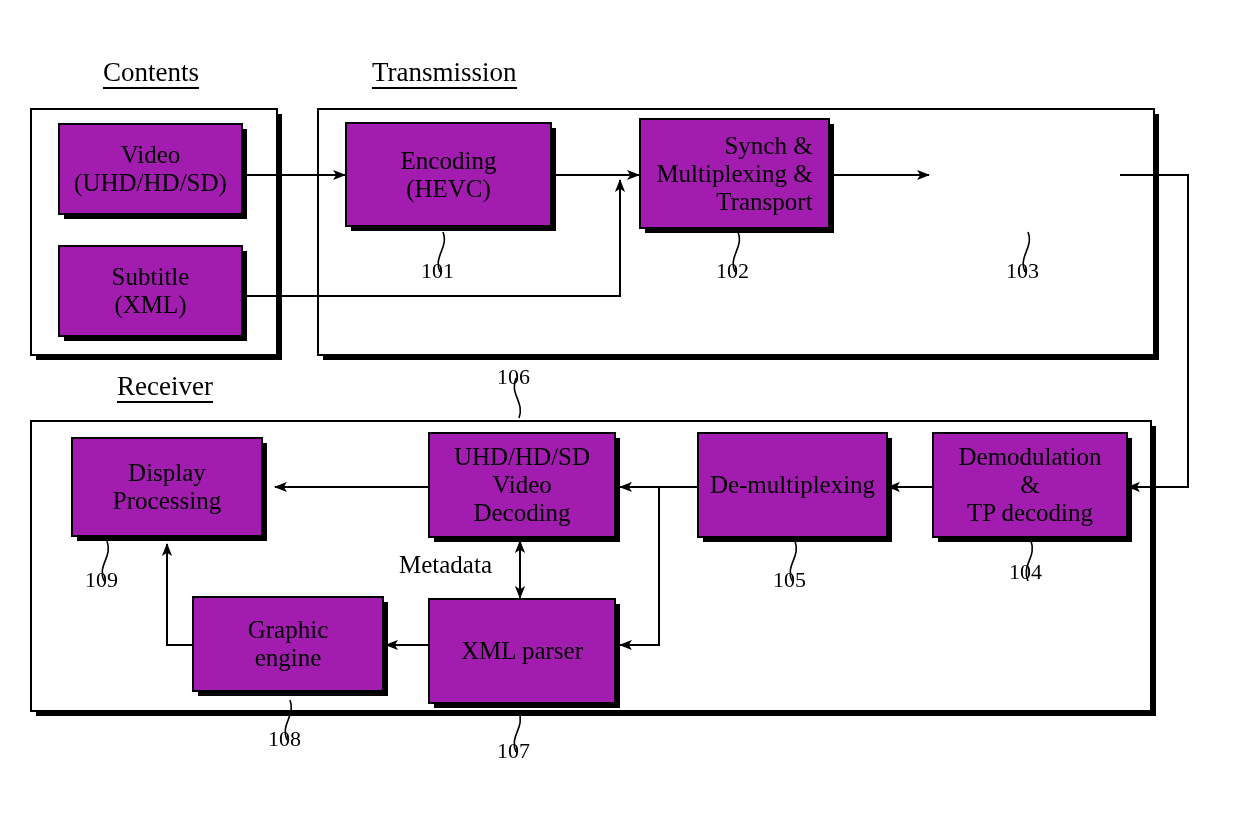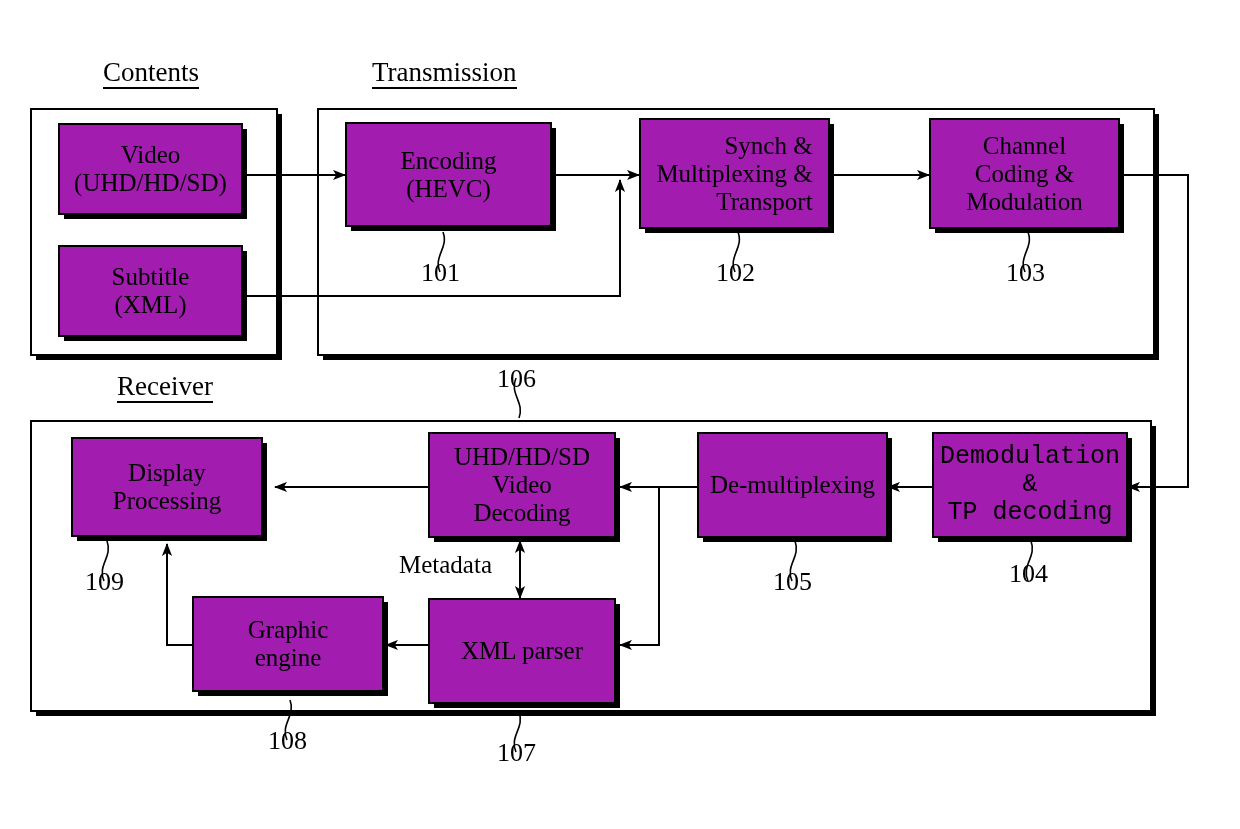--- a/index.html
+++ b/index.html
@@ -52,21 +52,21 @@
     justify-content: center;
     text-align: center;
     font-size: 25px;
     line-height: 1.12;
     color: #000;
   }
   .block .txt { display: block; padding: 0 4px; }
   
   .refnum {
     position: absolute;
-    font-size: 26px;
+    font-size: 22px;
     color: #000;
     white-space: nowrap;
   }
   
   .freelabel {
     position: absolute;
     font-size: 25px;
     color: #000;
     white-space: nowrap;
   }
@@ -155,29 +155,22 @@
   </div>
 
   <div class="block" style="left:639px; top:118px; width:191px; height:111px;text-align:right;">
     <span class="txt">
       <span>Synch &amp;</span><br>
       <span>Multiplexing &amp;</span><br>
       <span>Transport</span>
     </span>
   </div>
 
-  <div class="block" style="left:929px; top:118px; width:191px; height:111px;">
-    <span class="txt">
-      <span>Channel</span><br>
-      <span>Coding &amp;</span><br>
-      <span>Modulation</span>
-    </span>
-  </div>
-
-  <div class="block" style="left:932px; top:432px; width:196px; height:106px;font-family:Liberation Mono, monospace;">
+
+  <div class="block" style="left:932px; top:432px; width:196px; height:106px;">
     <span class="txt">
       <span>Demodulation</span><br>
       <span>&amp;</span><br>
       <span>TP decoding</span>
     </span>
   </div>
 
   <div class="block" style="left:697px; top:432px; width:191px; height:106px;">
     <span class="txt">
       <span>De-multiplexing</span>

